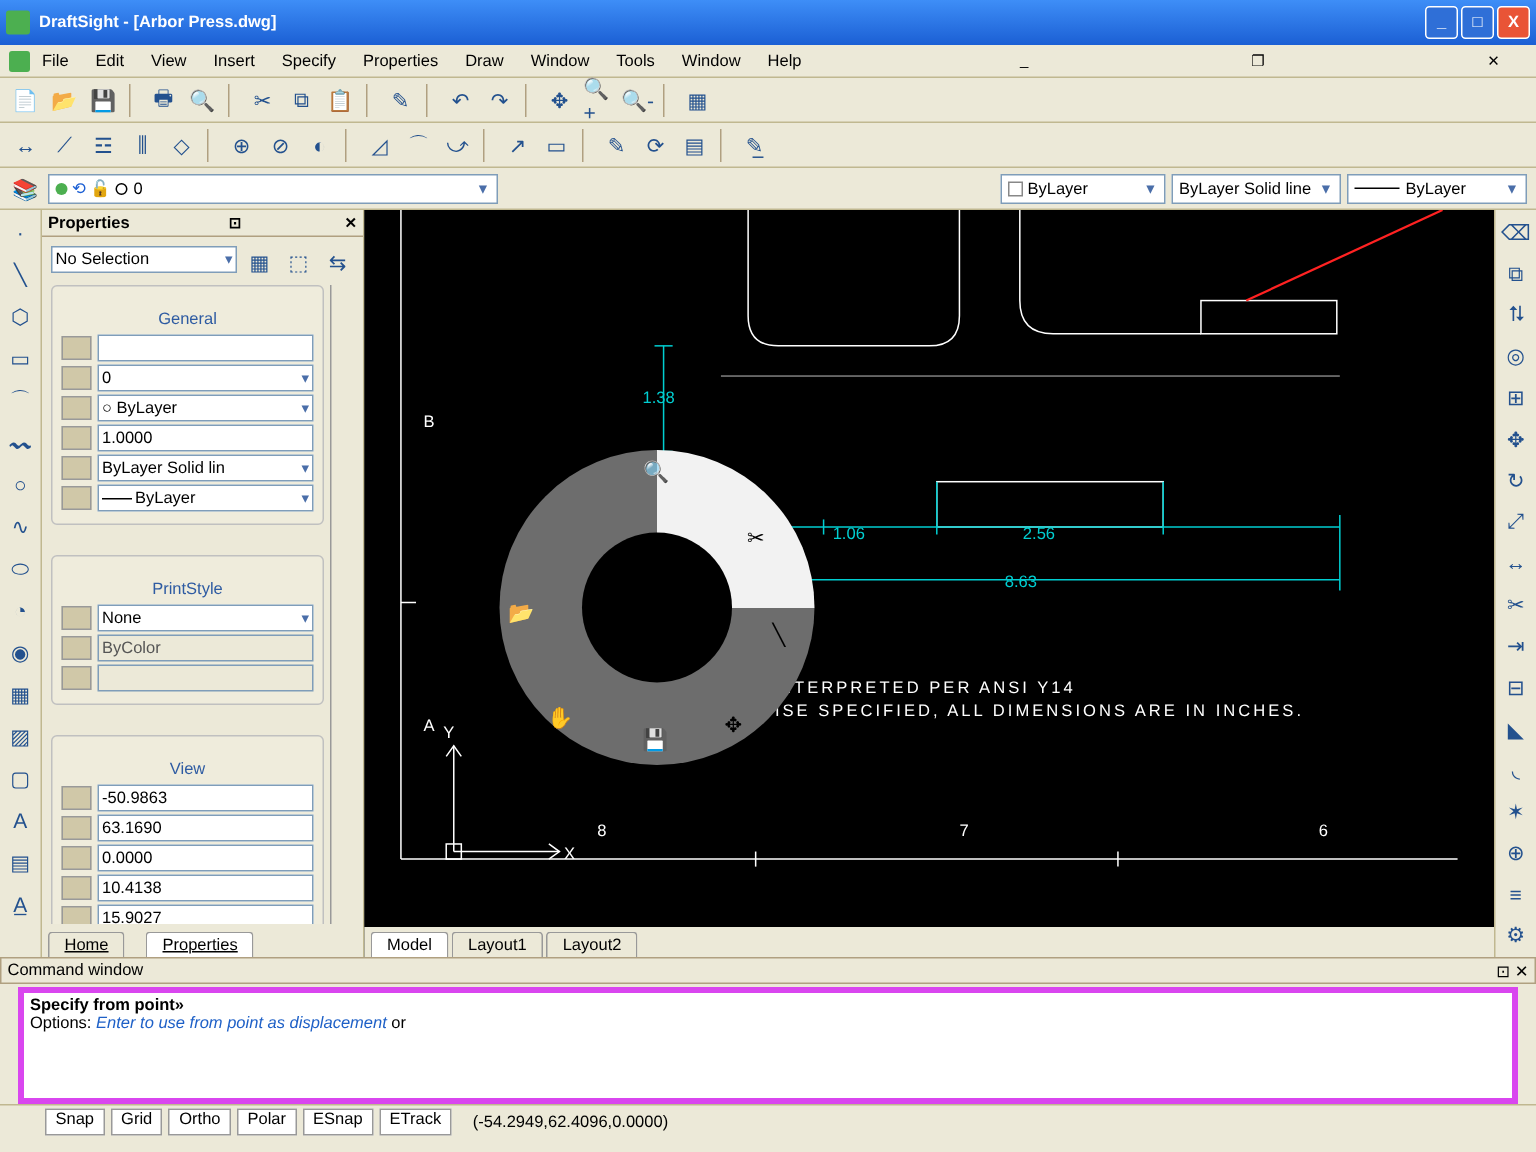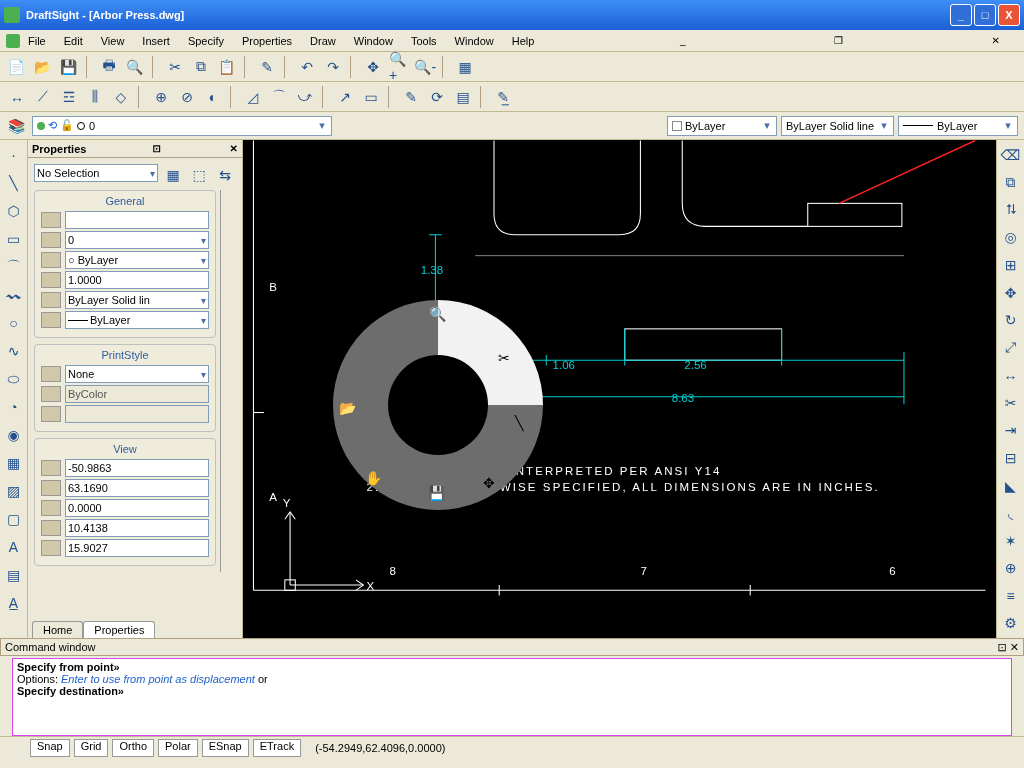--- a/index.html
+++ b/index.html
@@ -21,37 +21,37 @@
 .combo { height: 20px; background: #fff; border: 1px solid #7F9DB9; display: inline-flex; align-items: center; padding: 0 2px 0 4px; }
 .combo .arrow { width: 14px; text-align: center; color: #4A6EA9; }
 .midrow { display: flex; height: 498px; }
 .lefttool { width: 28px; background: #ECE9D8; border-right: 1px solid #C0B890; display: flex; flex-direction: column; align-items: center; padding: 4px 0; gap: 6px; }
 .righttool { width: 28px; background: #ECE9D8; border-left: 1px solid #C0B890; display: flex; flex-direction: column; align-items: center; padding: 4px 0; gap: 6px; overflow: hidden; }
 .panel { width: 215px; background: #ECE9D8; border-right: 1px solid #C0B890; display: flex; flex-direction: column; }
 .panel-header { height: 18px; background: #ECE9D8; display: flex; align-items: center; padding: 0 4px; border-bottom: 1px solid #B0A080; font-weight: bold; }
 .panel-header .x { margin-left: auto; cursor: pointer; font-size: 10px; }
 .panel-body { flex: 1; padding: 6px; overflow: hidden; text-align: center; }
 .panel-row { display: flex; gap: 4px; margin-bottom: 4px; }
-.grp { border: 1px solid #C0C0C0; border-radius: 4px; padding: 4px 6px 6px; margin-bottom: 6px; background: #EFECDC; }
+.grp { border: 1px solid #C0C0C0; border-radius: 4px; padding: 16px 6px 6px; margin-bottom: 20px; background: #EFECDC; }
 .grp-title { color: #2E5BA2; font-size: 11px; margin-bottom: 4px; }
 .prow { display: flex; align-items: center; gap: 4px; margin-bottom: 2px; }
 .picon { width: 20px; height: 16px; background: #D0C8A8; border: 1px solid #999; }
 .pfield { flex: 1; height: 18px; background: #fff; border: 1px solid #7F9DB9; padding: 0 2px; font-size: 11px; display: flex; align-items: center; }
 .pcombo { flex: 1; height: 18px; background: #fff; border: 1px solid #7F9DB9; display: flex; align-items: center; padding: 0 2px; font-size: 11px; }
 .pcombo .arrow { margin-left: auto; color: #4A6EA9; font-size: 10px; }
 .readonly { background: #ECE9D8 !important; color: #555; }
-.panel-tabs { height: 22px; display: flex; align-items: flex-end; padding: 0 4px; gap: 0; }
+.panel-tabs { height: 22px; display: flex; align-items: flex-end; padding: 0 4px; gap: 14px; text-decoration: underline; }
 .ptab { padding: 2px 10px; border: 1px solid #999; border-bottom: none; background: #ECE9D8; border-radius: 3px 3px 0 0; }
 .ptab.active { background: #fff; }
 .canvas-wrap { flex: 1; display: flex; flex-direction: column; background: #000; position: relative; }
 .canvas { flex: 1; position: relative; overflow: hidden; background: #000; }
 .canvas svg { width: 100%; height: 100%; }
 .ctabs { height: 20px; background: #ECE9D8; display: flex; align-items: flex-end; padding: 0 4px; gap: 2px; }
 .cmd-header { height: 18px; background: #ECE9D8; border: 1px solid #B0A080; display: flex; align-items: center; padding: 0 4px; font-size: 11px; }
-.cmd-body { height: 78px; background: #fff; border: 1px solid #d946ef; margin: 2px 12px 0; padding: 2px 4px; font-family: Tahoma; font-size: 13px; overflow: hidden; }
+.cmd-body { height: 78px; background: #fff; border: 4px solid #d946ef; margin: 2px 12px 0; padding: 2px 4px; font-family: Tahoma; font-size: 13px; overflow: hidden; }
 .cmd-body b { font-weight: bold; }
 .cmd-body i { color: #1E60C7; }
 .statusbar { height: 22px; background: #ECE9D8; display: flex; align-items: center; padding: 0 6px; border-top: 1px solid #C0B890; gap: 4px; }
 .sbtn { height: 18px; padding: 0 6px; border: 1px solid #999; background: #fff; font-size: 11px; cursor: pointer; }
 .scrollbar-v { width: 16px; background: #ECE9D8; border-left: 1px solid #999; }
 .radial { position: absolute; width: 210px; height: 210px; left: 90px; top: 160px; }
 .radial .ring { width: 210px; height: 210px; border-radius: 50%; background: conic-gradient(from -45deg, #6D6D6D 0 45deg, #F2F2F2 45deg 135deg, #6D6D6D 135deg 360deg); }
 .radial .hole { position: absolute; width: 100px; height: 100px; left: 55px; top: 55px; border-radius: 50%; background: #000; }
 .radial .ritem { position: absolute; width: 20px; height: 20px; font-size: 14px; }
 .layerstatus { display: inline-flex; align-items: center; gap: 3px; }
@@ -355,20 +355,25 @@
         <div class="hole"></div>
         <div class="ritem" style="left:96px;top:6px">🔍</div>
         <div class="ritem" style="left:165px;top:50px">✂</div>
         <div class="ritem" style="left:182px;top:115px">╲</div>
         <div class="ritem" style="left:150px;top:175px">✥</div>
         <div class="ritem" style="left:95px;top:185px">💾</div>
         <div class="ritem" style="left:32px;top:170px">✋</div>
         <div class="ritem" style="left:6px;top:100px">📂</div>
       </div>
     </div>
+    <div class="ctabs">
+      <div class="ptab active">Model</div>
+      <div class="ptab">Layout1</div>
+      <div class="ptab">Layout2</div>
+    </div>
   </div>
 
   <div class="righttool">
     <div class="tbtn">⌫</div>
     <div class="tbtn">⧉</div>
     <div class="tbtn">⮁</div>
     <div class="tbtn">◎</div>
     <div class="tbtn">⊞</div>
     <div class="tbtn">✥</div>
     <div class="tbtn">↻</div>
@@ -387,21 +392,20 @@
 </div>
 
 <div class="cmd-header">
   <span>Command window</span>
   <span style="margin-left:auto">⊡</span>
   <span>&nbsp;✕</span>
 </div>
 <div class="cmd-body">
   <div><b>Specify from point»</b></div>
   <div><span>Options: </span><i>Enter to use from point as displacement</i><span> or</span></div>
-  <div><b>Specify destination»</b></div>
 </div>
 
 <div class="statusbar">
   <div style="width:20px"></div>
   <div class="sbtn">Snap</div>
   <div class="sbtn">Grid</div>
   <div class="sbtn">Ortho</div>
   <div class="sbtn">Polar</div>
   <div class="sbtn">ESnap</div>
   <div class="sbtn">ETrack</div>

